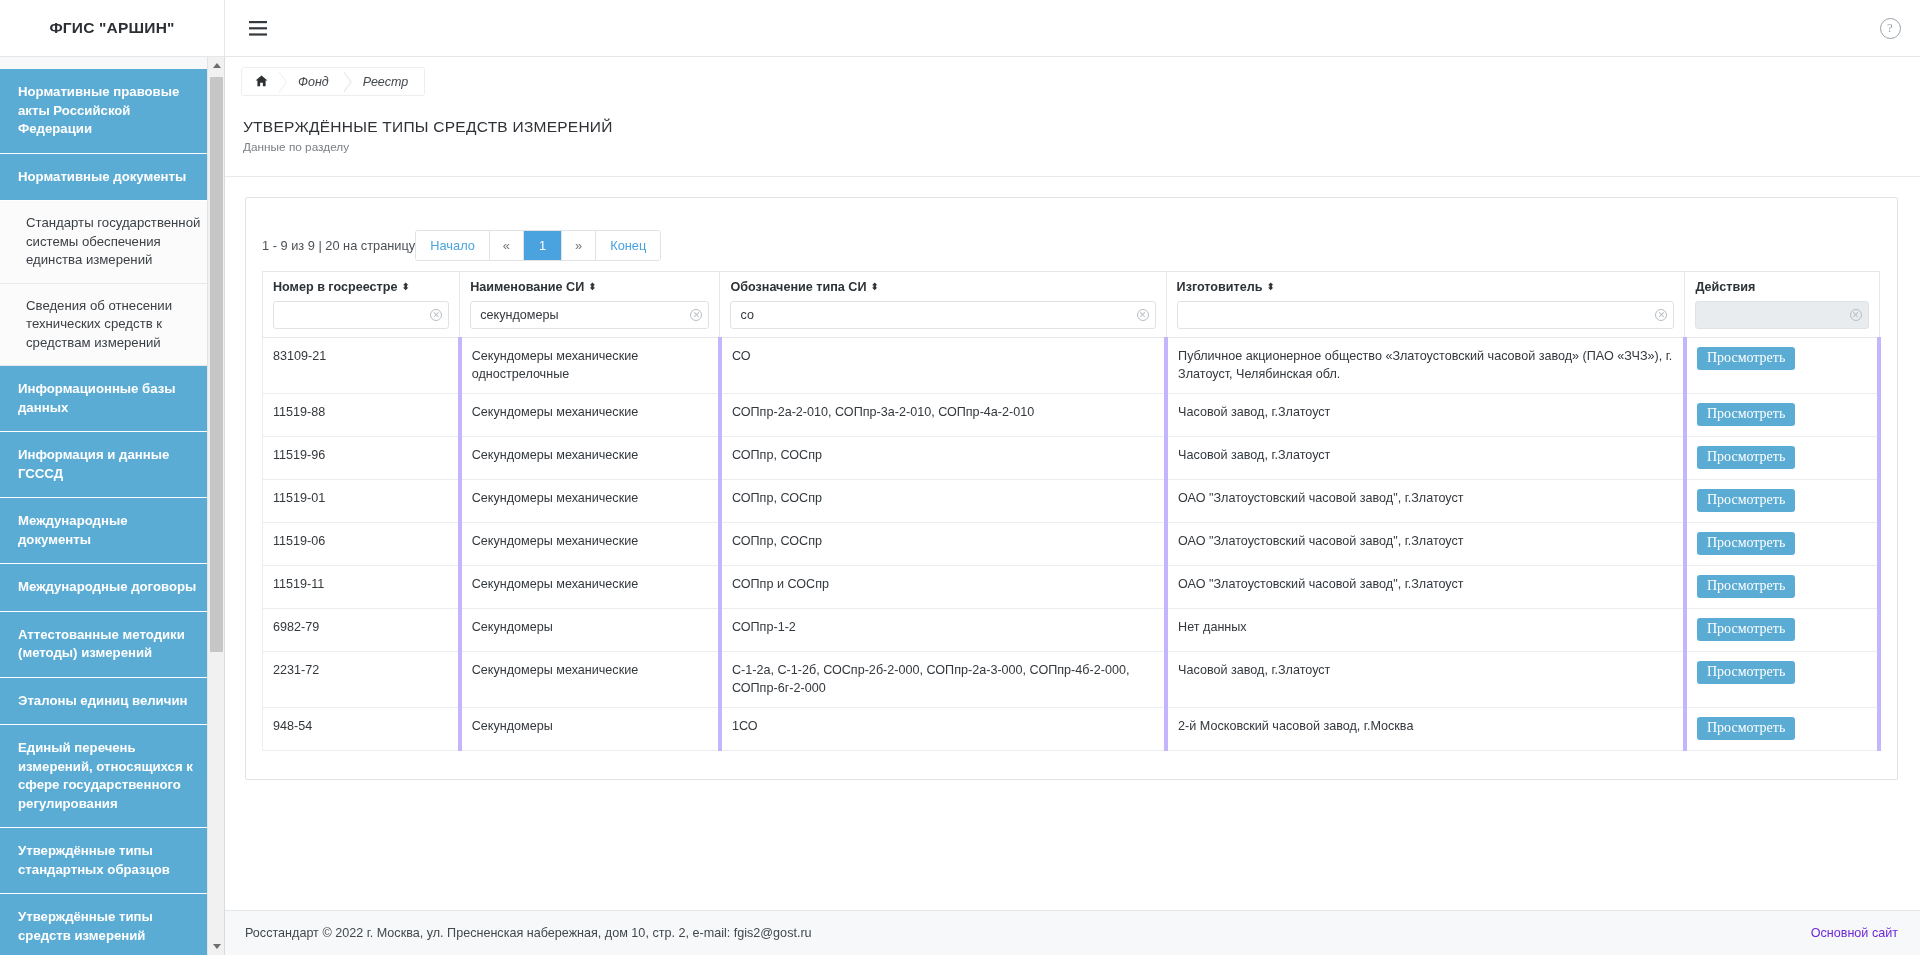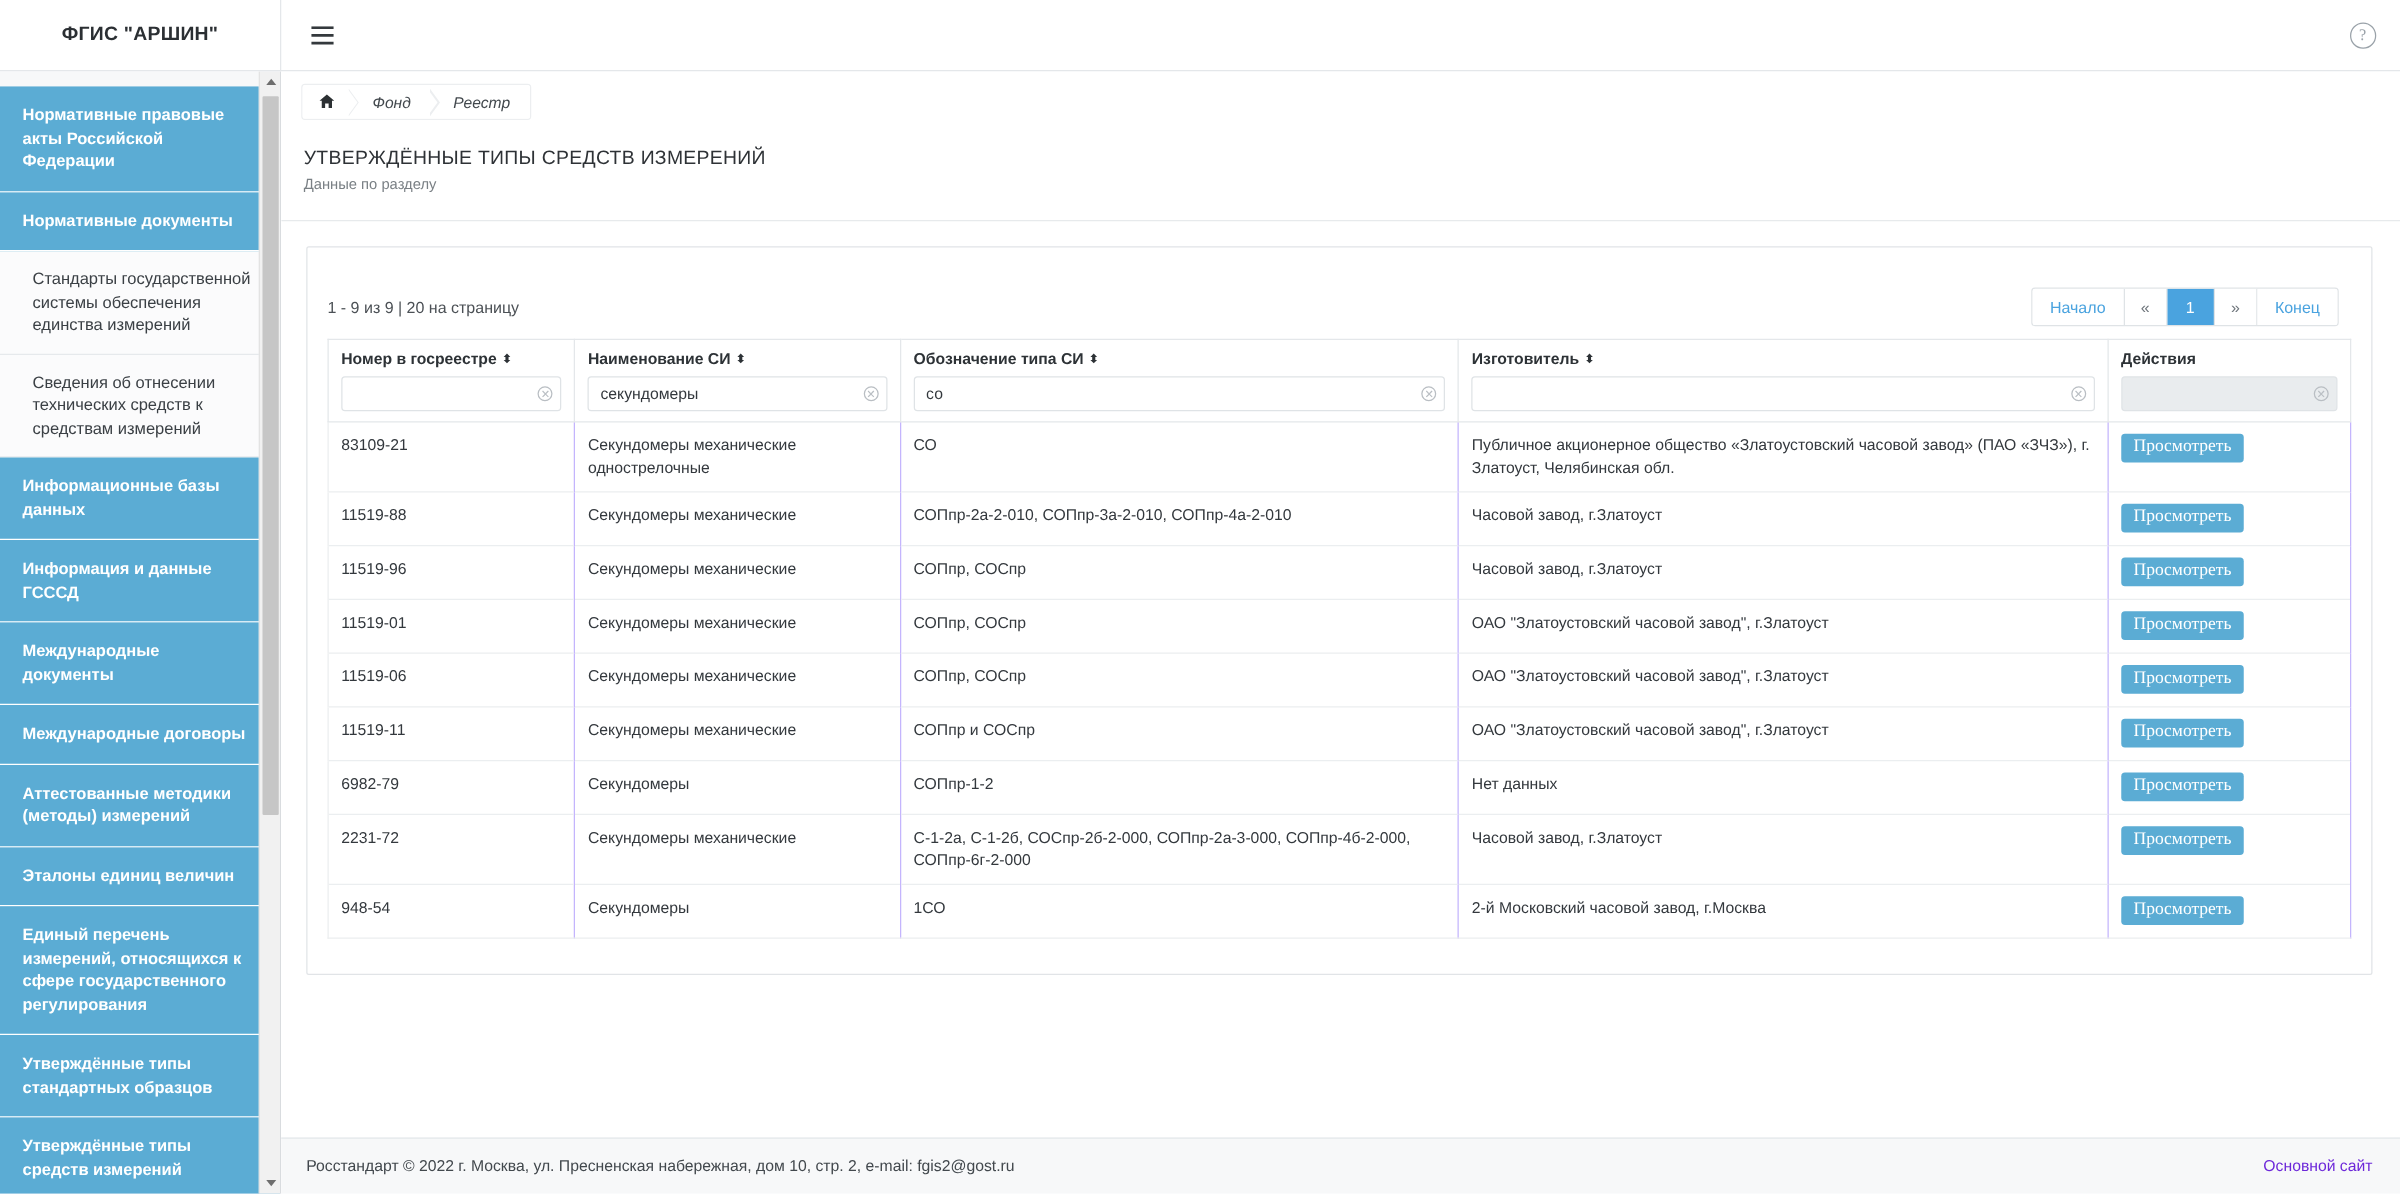--- a/index.html
+++ b/index.html
@@ -250,22 +250,22 @@
     border: 1px solid #e1e4e7;
     border-radius: 2px;
     background: #ffffff;
     padding: 14px 16px 28px 16px;
   }
 
   
   .pager-row {
     display: flex;
     align-items: center;
-    justify-content: space-between;
-    gap: 12px;
+    justify-content: flex-start;
+    gap: 0;
     padding: 18px 10px 10px 0;
   }
   .pager-info {
     font-size: 12.8px;
     color: #4c5156;
   }
   .pager {
     display: inline-flex;
     border: 1px solid #dfe3e6;
     border-radius: 3px;
@@ -306,21 +306,21 @@
     color: #2d3236;
     padding: 8px 10px 8px 10px;
     border: 1px solid #e4e7ea;
     background: #ffffff;
   }
   table.reg td {
     vertical-align: top;
     padding: 9px 10px 10px 10px;
     border-top: 1px solid #ebeef0;
     border-left: 1px solid #ebeef0;
-    border-right: 1px solid #c4b5fd;
+    border-right: 4px solid #c4b5fd;
     line-height: 18px;
   }
   table.reg tbody tr:last-child td { border-bottom: 1px solid #ebeef0; }
   .sort-ico {
     display: inline-block;
     margin-left: 4px;
     font-size: 10px;
     line-height: 1;
     color: #2d3236;
     cursor: pointer;

